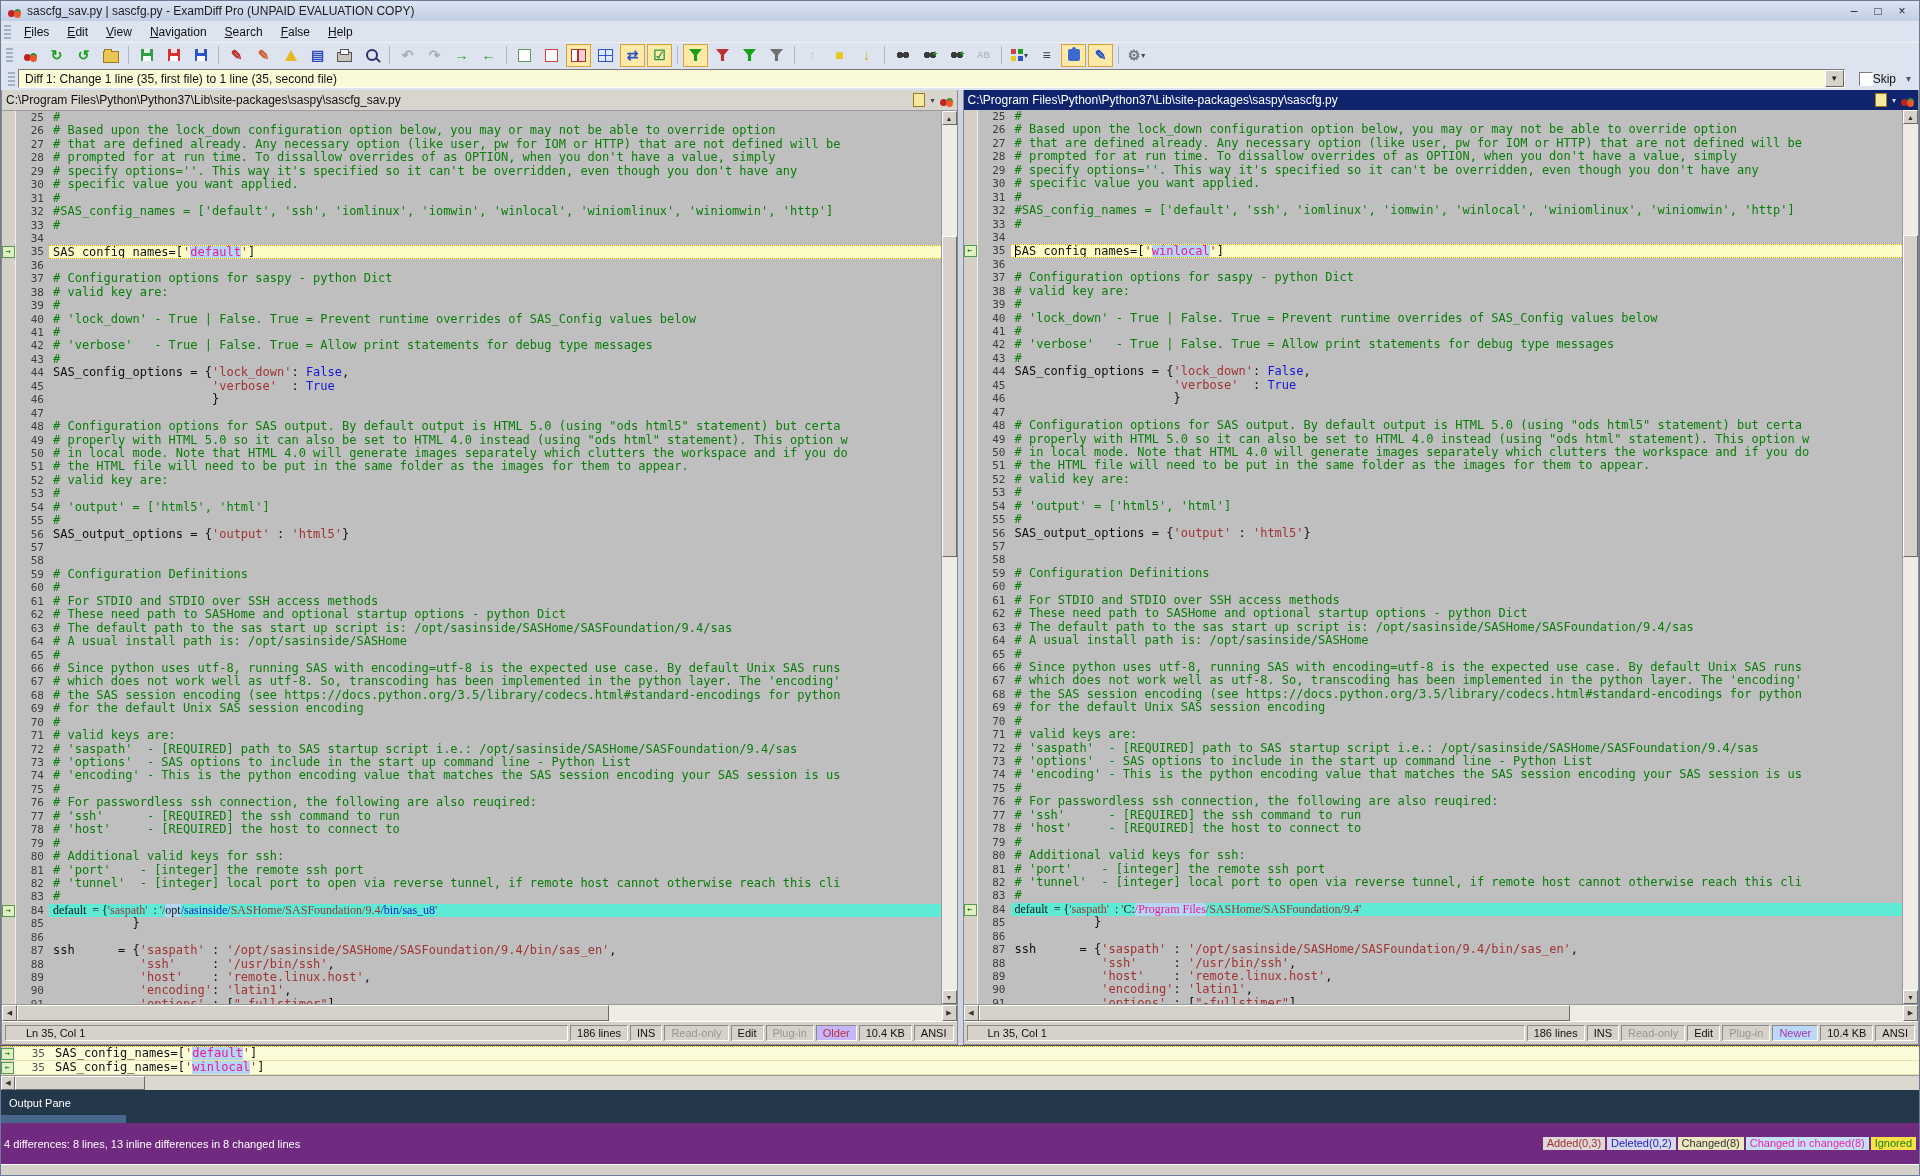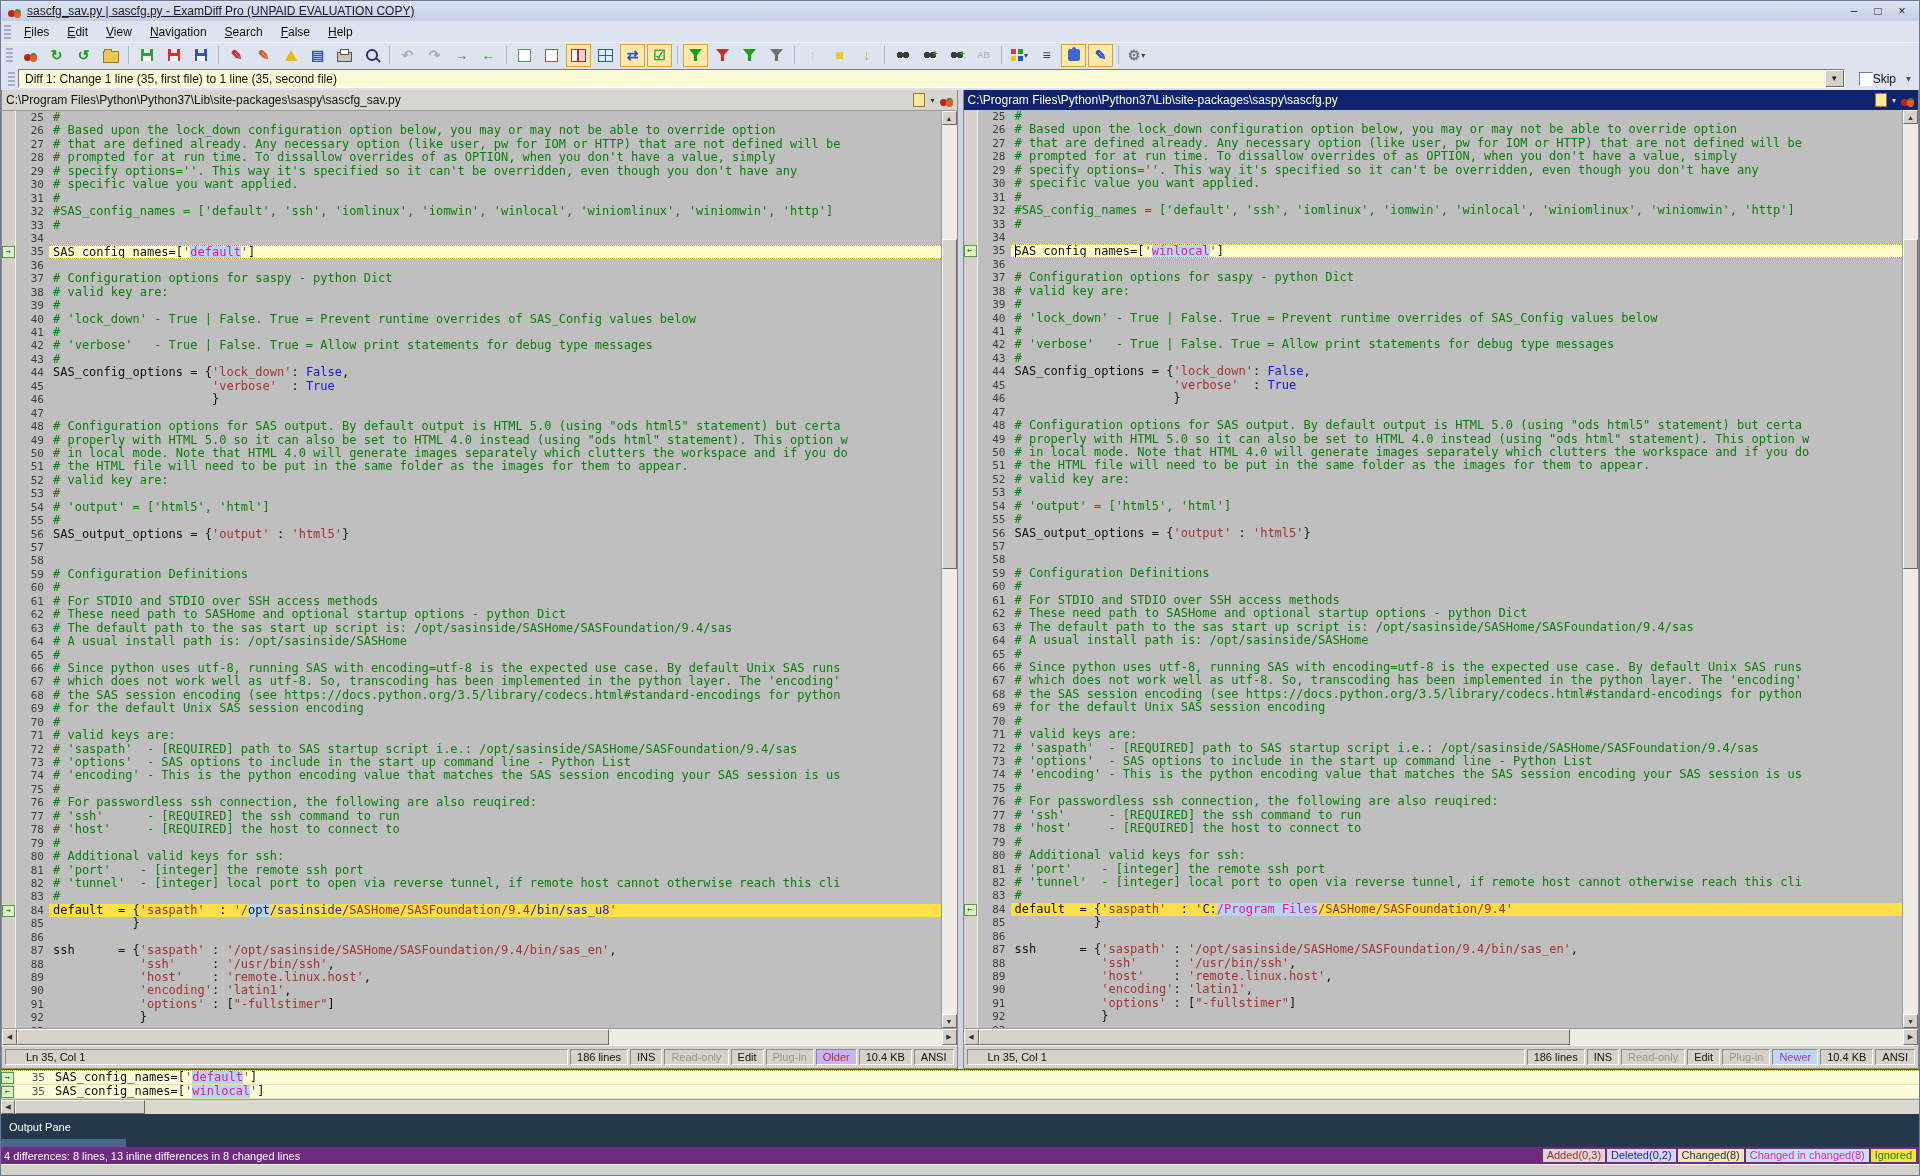--- a/index.html
+++ b/index.html
@@ -1,21 +1,21 @@
 <!DOCTYPE html>
 <html><head>
 <meta charset="utf-8">
 <style>
   html,body{margin:0;padding:0;background:#9aa4b4;}
   #win{width:1920px;height:1176px;display:flex;flex-direction:column;background:#dde3ef;
        font-family:"Liberation Sans",sans-serif;overflow:hidden;border:1px solid #6b7a96;box-sizing:border-box;}
   
   .titlebar{height:20px;display:flex;align-items:center;gap:6px;padding:0 6px;
             background:linear-gradient(#dce4f2,#c2cee4);color:#1a1a1a;font-size:12px;flex:0 0 20px;}
-  .title-text{flex:1;white-space:nowrap;overflow:hidden;text-decoration:underline;}
+  .title-text{flex:1;white-space:nowrap;overflow:hidden;}
   .winbtns{display:flex;gap:10px;font-size:12px;color:#222;padding-right:4px;}
   .wbtn{cursor:default;width:14px;text-align:center;}
   
   .menubar{height:21px;display:flex;align-items:center;gap:2px;background:#dde3ef;font-size:12px;flex:0 0 21px;border-bottom:1px solid #eef2f8;}
   .menu-item{padding:2px 8px;color:#111;}
   .menu-item::first-letter{text-decoration:underline;}
   .grip{width:7px;height:14px;margin:0 3px;background:repeating-linear-gradient(180deg,#9fb0c8 0 2px,transparent 2px 4px);}
   .toolbar{height:24px;display:flex;align-items:center;background:#dde3ef;flex:0 0 24px;padding-left:2px;}
   .tbtn{width:23px;height:21px;display:flex;align-items:center;justify-content:center;margin:0 1px;
         border:1px solid transparent;position:relative;}
@@ -77,21 +77,21 @@
   .ph-path{flex:1;white-space:nowrap;overflow:hidden;}
   .pane-body{flex:1;display:flex;min-height:0;}
   .codewrap{flex:1;background:#bfbfbf;overflow:hidden;font-family:"DejaVu Sans Mono",monospace;font-size:12px;}
   .cl{height:13.45px;line-height:13.45px;display:flex;white-space:pre;}
   .mg{flex:0 0 13px;background:#d4d0c8;border-right:1px solid #f2f0ea;display:flex;align-items:center;justify-content:center;}
   .mgicon{width:11px;height:10px;background:#dff0c2;border:1px solid #58984a;color:#157a15;font-size:8px;line-height:8px;
           display:flex;align-items:center;justify-content:center;font-weight:bold;}
   .ln{flex:0 0 28px;text-align:right;padding-right:5px;color:#3c3c3c;font-size:11px;}
   .cd{flex:1;overflow:hidden;padding-left:4px;box-sizing:border-box;}
   .cl.sel .cd{background:#fdfcc6;border-top:1px dotted #d8a800;border-bottom:1px dotted #d8a800;}
-  .cl.chg .cd{background:#fde047;}
+  .cl.chg .cd{background:#5eead4;font-family:Liberation Serif, serif;}
   .tk-c{color:#0a7d0a;}
   .tk-p{color:#101010;}
   .tk-s{color:#a03434;}
   .tk-k{color:#1616d6;}
   .tk-b{color:#2222cc;}
   .tk-hb{color:#101010;background:#b4d6f2;}
   .tk-mb{color:#e81899;background:#b4d6f2;}
   .caret{border-left:1px solid #000;margin-right:-1px;}
   
   .vscroll{flex:0 0 15px;background:#efece6;border-left:1px solid #9a9a9a;position:relative;}
@@ -114,21 +114,21 @@
   .bd-row.first{border-top:1px dotted #d8a800;}
   .bd-num{flex:0 0 30px;text-align:right;padding-right:6px;color:#555;font-size:11px;}
   .smallscroll{flex:0 0 14px;background:#dcd8d0;display:flex;border-top:1px solid #9a9a9a;}
   .smallscroll .sbtn{width:14px;height:100%;}
   .sthumb{width:130px;background:#d6d2ca;border:1px solid;border-color:#fff #6a6a6a #6a6a6a #fff;box-sizing:border-box;}
   
   .outputpane{flex:0 0 33px;background:#25374b;color:#fff;display:flex;flex-direction:column;}
   .op-label{height:25px;display:flex;align-items:center;padding-left:8px;font-size:11px;}
   .op-tabstrip{height:8px;display:flex;}
   .op-tab{width:125px;background:#47688c;}
-  .purplebar{flex:0 0 17px;background:#702a80;color:#fff;display:flex;align-items:center;font-size:11px;padding:0 3px;}
+  .purplebar{flex:0 0 17px;background:#702a80;color:#fff;display:flex;align-items:center;font-size:11px;padding:12px 3px;}
   .pb-text{flex:1;white-space:nowrap;}
   .badge{padding:0 4px;margin-left:2px;height:13px;line-height:13px;white-space:nowrap;}
   .bottomstrip{flex:0 0 10px;background:#d6d2ca;border-top:1px solid #fff;}
 </style>
 </head>
 <body>
 
 <div id="win">
 
   <div class="titlebar">

